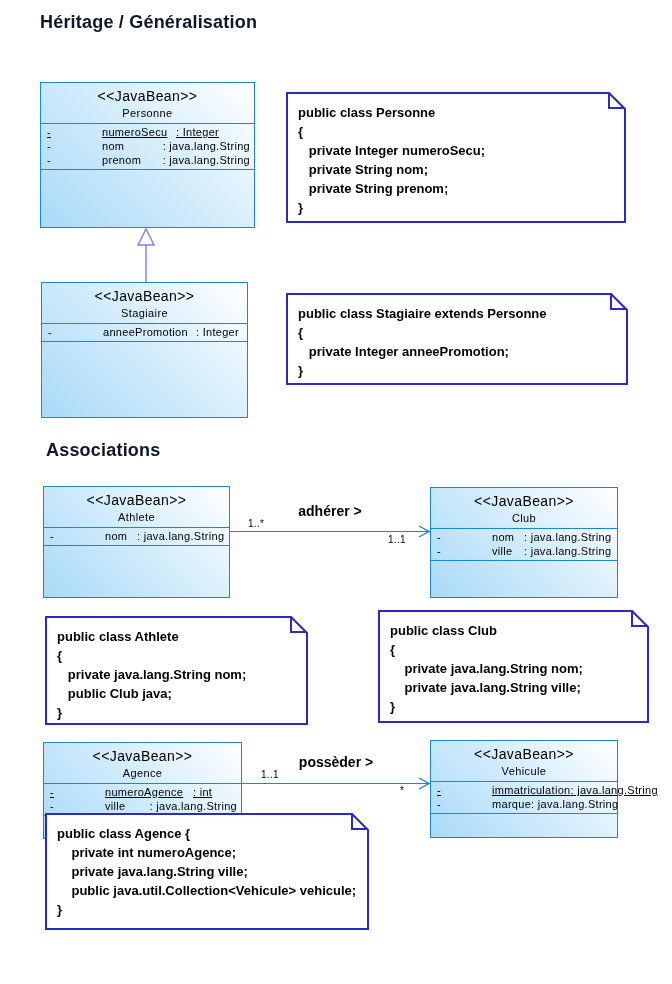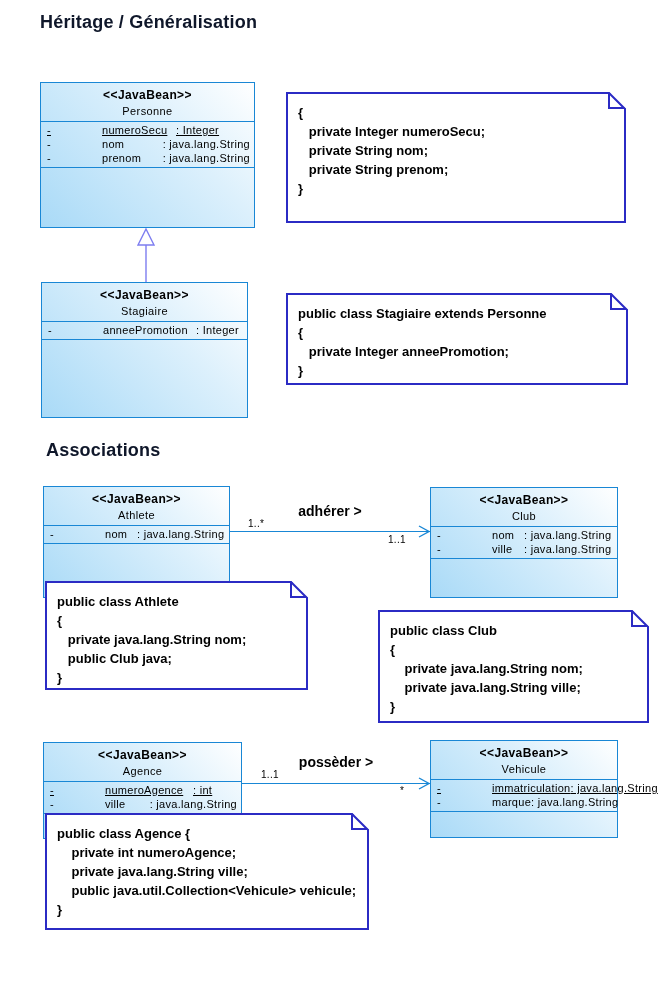--- a/index.html
+++ b/index.html
@@ -11,21 +11,21 @@
   .abs{position:absolute;}
   .sec-title{color:#0f172a;font-weight:bold;font-size:18px;letter-spacing:0.2px;}
 
   
   .uml-class{
     box-sizing:border-box;border:1px solid #1987D5;
     background:linear-gradient(225deg,#ffffff 0%,#dcf0fc 38%,#a9daf7 100%);
     display:flex;flex-direction:column;
   }
   .uml-head{text-align:center;padding:5px 2px 4px;}
-  .stereotype{font-size:12px;letter-spacing:0.4px;font-weight:bold;}
+  .stereotype{font-size:14px;letter-spacing:0.4px;}
   .classname{font-size:11px;margin-top:3px;letter-spacing:0.4px;}
   .uml-attrs{border-top:1px solid #1987D5;border-bottom:1px solid #1987D5;padding:1px 0 2px;}
   .attr{font-size:11px;letter-spacing:0.3px;padding:1px 4px 1px 6px;display:flex;white-space:nowrap;}
   .attr .vis{width:13px;flex:none;}
   .attr .aname{margin-right:8px;padding-left:42px;}
   .u{text-decoration:underline;}
   .uml-ops{flex:1;}
   .c-personne .aname{width:74px;margin-right:0;}
   .c-club .aname{width:32px;margin-right:0;}
   .c-athlete .aname{width:32px;margin-right:0;}
@@ -72,21 +72,21 @@
     <div class="attr">
         <span class="vis">-</span>
         <span class="aname">prenom</span>
         <span class="atype">: java.lang.String</span>
       </div>
   </div>
   <div class="uml-ops"></div>
 </div>
 
 <div class="note-wrap" style="left:286px;top:92px;width:340px;height:131px;">
-  <div class="note-body"><div>{</div><div>   private Integer numeroSecu;</div><div>   private String nom;</div><div>   private String prenom;</div><div>}</div></div>
+  <div class="note-body"><div>public class Personne</div><div>{</div><div>   private Integer numeroSecu;</div><div>   private String nom;</div><div>   private String prenom;</div><div>}</div></div>
   <svg class="fold" width="18" height="18" viewBox="0 0 18 18">
       <path d="M1 1 L16 16 L1 16 Z" fill="#ffffff" stroke="#2B2BC4" stroke-width="2"></path>
     </svg>
 </div>
 
 <svg class="abs" style="left:137px;top:228px;" width="18" height="55" viewBox="0 0 18 55">
   <path d="M9 1 L17 17 L1 17 Z" fill="#ffffff" stroke="#7D7DF0" stroke-width="1.4"></path>
   <line x1="9" y1="17" x2="9" y2="55" stroke="#7D7DF0" stroke-width="1.4"></line>
 </svg>
 
@@ -150,21 +150,21 @@
 </div>
 
 <div class="abs assoc-line" style="left:230px;top:531px;width:200px;"></div>
 <svg class="abs" style="left:417px;top:525px;" width="13" height="13" viewBox="0 0 13 13">
     <path d="M2 1 L12 6.5 L2 12" fill="none" stroke="#1987D5" stroke-width="1.4"></path>
   </svg>
 <div class="abs assoc-label" style="left:230px;top:503px;width:200px;text-align:center;">adhérer &gt;</div>
 <div class="abs mult" style="left:248px;top:518px;">1..*</div>
 <div class="abs mult" style="left:388px;top:534px;">1..1</div>
 
-<div class="note-wrap" style="left:45px;top:581px;width:263px;height:109px;">
+<div class="note-wrap" style="left:45px;top:616px;width:263px;height:109px;">
   <div class="note-body"><div>public class Athlete</div><div>{</div><div>   private java.lang.String nom;</div><div>   public Club java;</div><div>}</div></div>
   <svg class="fold" width="18" height="18" viewBox="0 0 18 18">
       <path d="M1 1 L16 16 L1 16 Z" fill="#ffffff" stroke="#2B2BC4" stroke-width="2"></path>
     </svg>
 </div>
 
 <div class="note-wrap" style="left:378px;top:610px;width:271px;height:113px;">
   <div class="note-body"><div>public class Club</div><div>{</div><div>    private java.lang.String nom;</div><div>    private java.lang.String ville;</div><div>}</div></div>
   <svg class="fold" width="18" height="18" viewBox="0 0 18 18">
       <path d="M1 1 L16 16 L1 16 Z" fill="#ffffff" stroke="#2B2BC4" stroke-width="2"></path>

